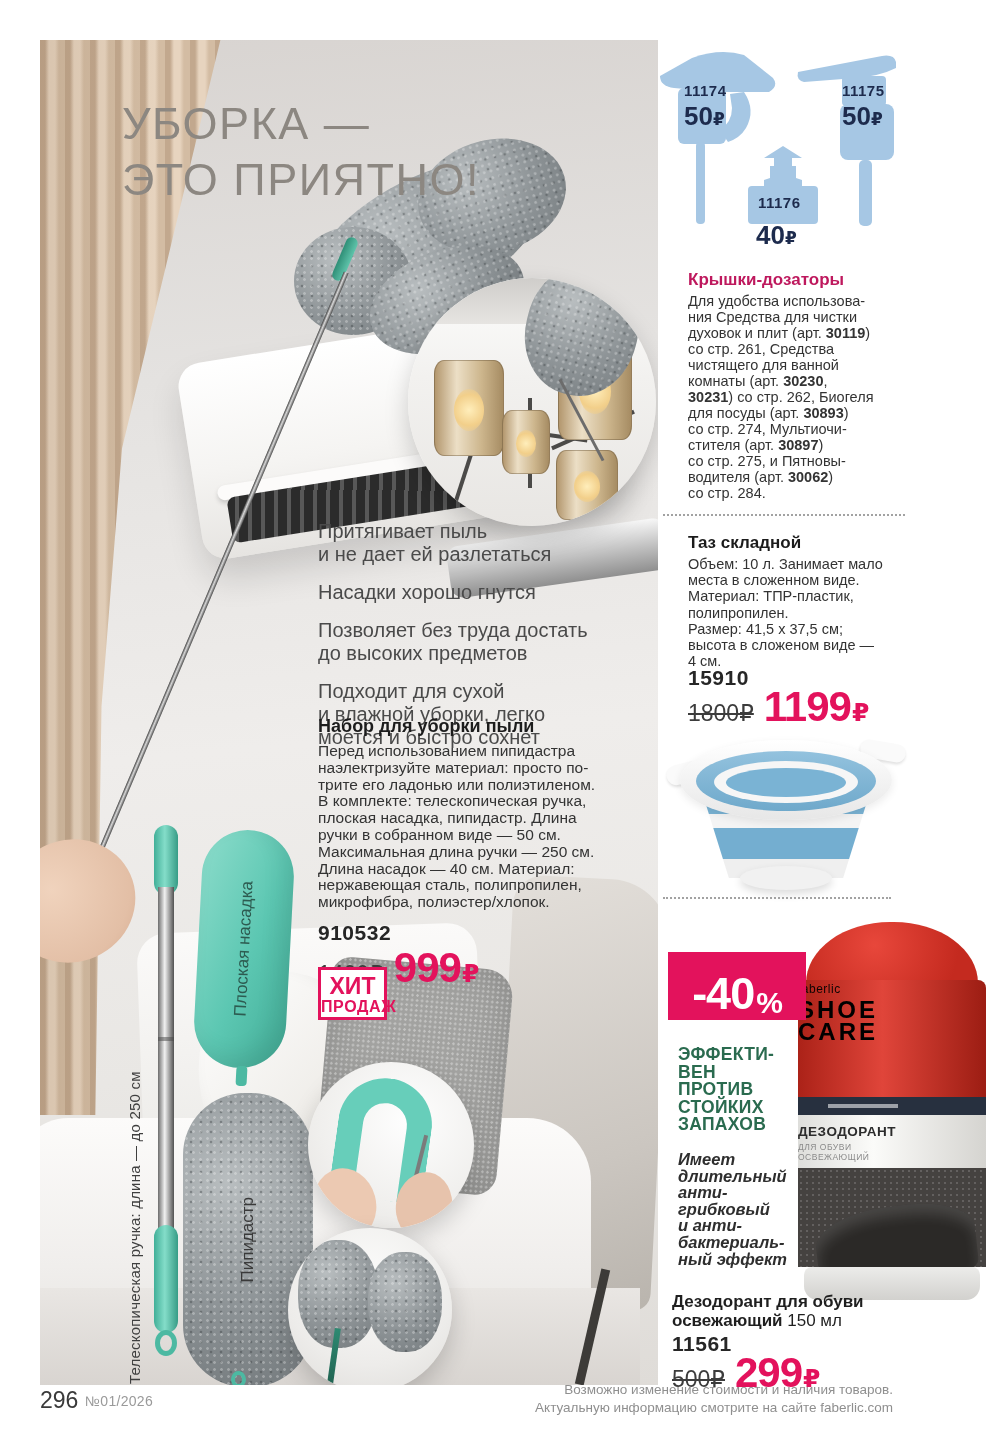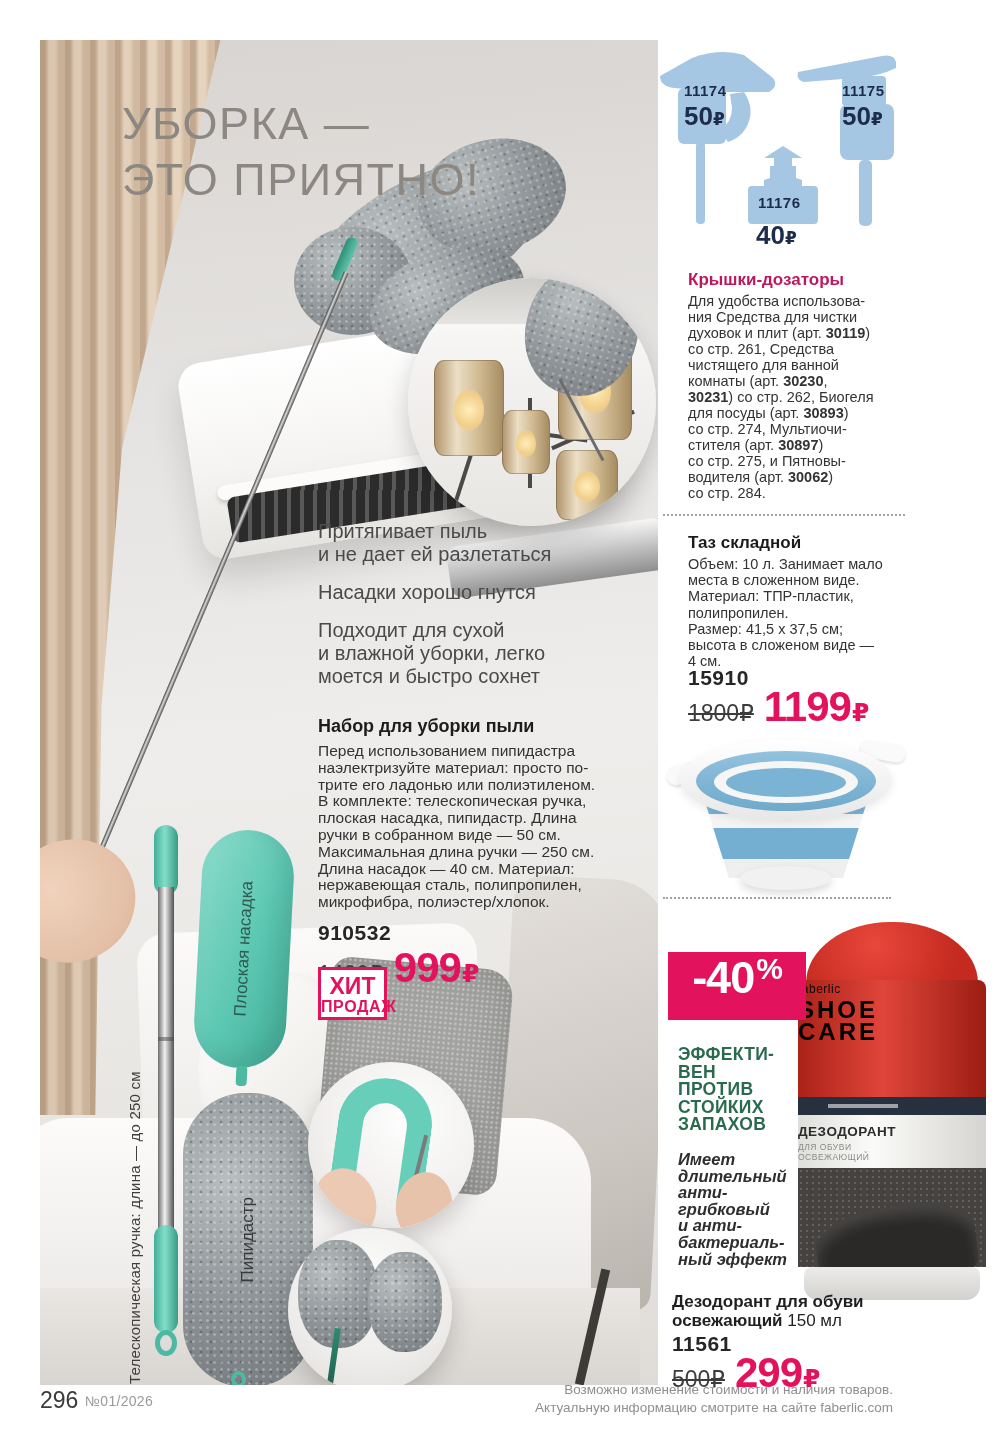--- a/index.html
+++ b/index.html
@@ -178,21 +178,21 @@
   .bi-base { left:72px; top:130px; width:92px; height:24px; border-radius:50%; background:#f1f1f1;
         box-shadow:0 4px 8px rgba(0,0,0,.14); }
   .bi-rim { left:12px; top:4px; width:212px; height:80px; border-radius:50%;
         background:linear-gradient(180deg,#ffffff,#e7e7e7); box-shadow:0 3px 8px rgba(0,0,0,.08); }
   .bi-rim2 { left:28px; top:15px; width:180px; height:60px; border-radius:50%;
         background:linear-gradient(180deg,#93c2de,#6fa9cb); }
   .bi-rim3 { left:46px; top:25px; width:144px; height:42px; border-radius:50%; background:#f6f6f6; }
   .bi-rim4 { left:58px; top:32px; width:120px; height:29px; border-radius:50%; background:#7ab3d4; }
 
   .disc { position:absolute; left:668px; top:952px; width:138px; height:68px; background:#e3125c; z-index:5;
-        color:#fff; display:flex; align-items:flex-start; justify-content:center; font-weight:800; font-size:45px;
+        color:#fff; display:flex; align-items:flex-end; justify-content:center; font-weight:800; font-size:45px;
         letter-spacing:-1px; }
   .disc .pct { font-size:30px; margin-left:2px; }
   .claim { position:absolute; left:678px; top:1046px; font-size:17.5px; line-height:17.5px; font-weight:800;
         color:#2a6b4f; letter-spacing:.3px; }
   .note { position:absolute; left:678px; top:1151px; font-size:16.5px; line-height:16.6px; font-style:italic;
         font-weight:600; color:#2e2e2e; }
 
   .can { position:absolute; left:798px; top:922px; width:188px; height:378px; z-index:4; }
   .can-dome { position:absolute; left:8px; top:0; width:172px; height:66px;
         border-radius:50% 50% 6px 6px/95% 95% 5px 5px;
@@ -263,20 +263,22 @@
     <div class="lamp l3"></div>
     <div class="lamp l4"></div>
     <div class="blob fluff c1-duster"></div>
     <div class="c1-rod"></div>
   </div>
 
   <div class="features">
     <p>Притягивает пыль
 и не дает ей разлетаться</p>
     <p>Насадки хорошо гнутся</p>
+    <p>Позволяет без труда достать
+до высоких предметов</p>
     <p>Подходит для сухой
 и влажной уборки, легко
 моется и быстро сохнет</p>
   </div>
 
   <div class="sofa-back"></div>
   <div class="sofa-arm"></div>
   <div class="pillow-white"></div>
   <div class="pillow-gray"></div>
   <div class="sofa-seat"></div>

